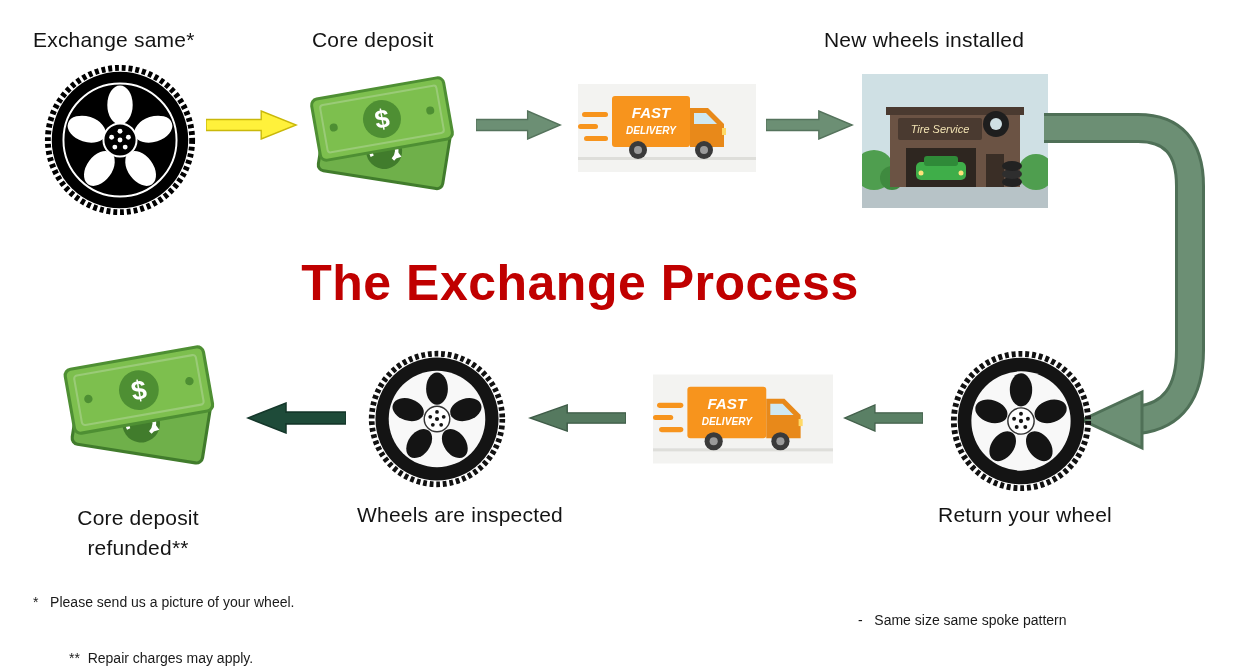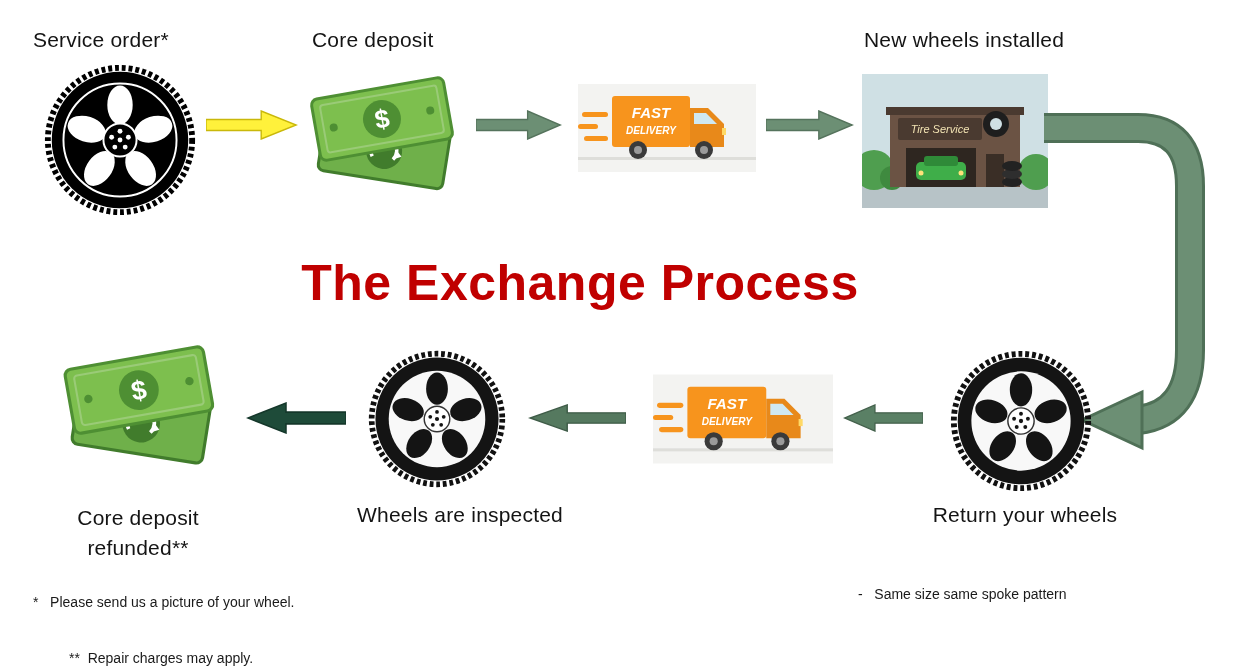--- a/index.html
+++ b/index.html
@@ -13,21 +13,21 @@
          font-size:50px;font-weight:bold;color:#C00000;letter-spacing:.5px;}
   .footnote{position:absolute;font-size:14px;color:#1a1a1a;white-space:pre;}
   svg{display:block;}
   svg text{font-family:"Liberation Sans",sans-serif;}
 </style>
 </head>
 <body>
 
 <div id="canvas">
 
-  <div class="label" style="left:33px;top:28px;">Service order*</div>
+  <div class="label" style="left:33px;top:28px;">Exchange same*</div>
 
   <svg class="abs" style="left:42px;top:62px;" width="156" height="156" viewBox="0 0 160 160">
     <circle cx="80" cy="80" r="74" fill="none" stroke="#000" stroke-width="6" stroke-dasharray="4 3"></circle>
     <circle cx="80" cy="80" r="70" fill="#000"></circle>
     <circle cx="80" cy="80" r="58" fill="none" stroke="#fff" stroke-width="2"></circle>
     <ellipse cx="80" cy="44" rx="13" ry="20" fill="#fff"></ellipse>
     <ellipse cx="80" cy="44" rx="13" ry="20" fill="#fff" transform="rotate(72 80 80)"></ellipse>
     <ellipse cx="80" cy="44" rx="13" ry="20" fill="#fff" transform="rotate(144 80 80)"></ellipse>
     <ellipse cx="80" cy="44" rx="13" ry="20" fill="#fff" transform="rotate(216 80 80)"></ellipse>
     <ellipse cx="80" cy="44" rx="13" ry="20" fill="#fff" transform="rotate(288 80 80)"></ellipse>
@@ -82,21 +82,21 @@
     <circle cx="60" cy="66" r="9" fill="#3A3A3A"></circle>
       <circle cx="60" cy="66" r="4" fill="#9A9A9A"></circle>
     <circle cx="126" cy="66" r="9" fill="#3A3A3A"></circle>
       <circle cx="126" cy="66" r="4" fill="#9A9A9A"></circle>
   </svg>
 
   <svg class="abs" style="left:766px;top:110px;" width="88" height="30" viewBox="0 0 100 30" preserveAspectRatio="none">
     <path d="M0,9.5 L60,9.5 L60,1 L98,15 L60,29 L60,20.5 L0,20.5 Z" fill="#6C8F74" stroke="#55735C" stroke-width="1.5"></path>
   </svg>
 
-  <div class="label" style="left:864px;top:28px;">New wheels installed</div>
+  <div class="label" style="left:824px;top:28px;">New wheels installed</div>
 
   <svg class="abs" style="left:862px;top:74px;" width="186" height="134" viewBox="0 0 186 134">
     <rect x="0" y="0" width="186" height="134" fill="#CFE0E4"></rect>
     <rect x="0" y="110" width="186" height="24" fill="#B7C3C7"></rect>
     <circle cx="12" cy="96" r="20" fill="#4F9E4F"></circle>
     <circle cx="30" cy="104" r="12" fill="#3F8A3F"></circle>
     <circle cx="174" cy="98" r="18" fill="#4F9E4F"></circle>
     <rect x="28" y="38" width="130" height="75" fill="#6B5344"></rect>
     <rect x="24" y="33" width="138" height="8" fill="#4A3A30"></rect>
     <rect x="36" y="44" width="84" height="22" rx="2" fill="#4A3A30"></rect>
@@ -132,21 +132,21 @@
     <ellipse cx="75" cy="43" rx="11.5" ry="17" fill="#141414" transform="rotate(216 75 75)"></ellipse>
     <ellipse cx="75" cy="43" rx="11.5" ry="17" fill="#141414" transform="rotate(288 75 75)"></ellipse>
     <circle cx="75" cy="75" r="13.5" fill="#FFFFFF" stroke="#333" stroke-width="1.5"></circle>
     <circle cx="75" cy="67.5" r="2" fill="#141414"></circle>
       <circle cx="82.1" cy="72.7" r="2" fill="#141414"></circle>
     <circle cx="79.4" cy="81.1" r="2" fill="#141414"></circle>
       <circle cx="70.6" cy="81.1" r="2" fill="#141414"></circle>
     <circle cx="67.9" cy="72.7" r="2" fill="#141414"></circle>
       <circle cx="75" cy="75" r="2.2" fill="#141414"></circle>
   </svg>
-  <div class="label center" style="left:915px;top:503px;width:220px;">Return your wheels</div>
+  <div class="label center" style="left:915px;top:503px;width:220px;">Return your wheel</div>
 
   <svg class="abs" style="left:843px;top:404px;" width="80" height="28" viewBox="0 0 100 30" preserveAspectRatio="none">
     <path d="M100,9.5 L40,9.5 L40,1 L2,15 L40,29 L40,20.5 L100,20.5 Z" fill="#5A8065" stroke="#44614C" stroke-width="1.5"></path>
   </svg>
 
   <svg class="abs" style="left:653px;top:374px;" width="180" height="90" viewBox="0 0 178 88">
     <rect x="0" y="0" width="178" height="88" fill="#F3F3F1"></rect>
     <rect x="0" y="73" width="178" height="3" fill="#DEDEDA"></rect>
     <rect x="4" y="28" width="26" height="5" rx="2.5" fill="#F7941D"></rect>
     <rect x="0" y="40" width="20" height="5" rx="2.5" fill="#F7941D"></rect>
@@ -204,15 +204,15 @@
       <text x="83" y="54" text-anchor="middle" font-size="26" font-weight="bold" fill="#fff">$</text>
       <circle cx="34" cy="45" r="4" fill="#4E8F33"></circle>
         <circle cx="132" cy="45" r="4" fill="#4E8F33"></circle>
     </g>
   </svg>
   <div class="label center multiline" style="left:40px;top:503px;width:196px;">Core deposit
 refunded**</div>
 
   <div class="footnote" style="left:33px;top:594px;">*   Please send us a picture of your wheel.</div>
   <div class="footnote" style="left:33px;top:650px;margin-left:36px;">**  Repair charges may apply.</div>
-  <div class="footnote" style="left:858px;top:586px;">-   Same size same spoke pattern</div>
+  <div class="footnote" style="left:858px;top:612px;">-   Same size same spoke pattern</div>
 
 </div>
 
 </body></html>

